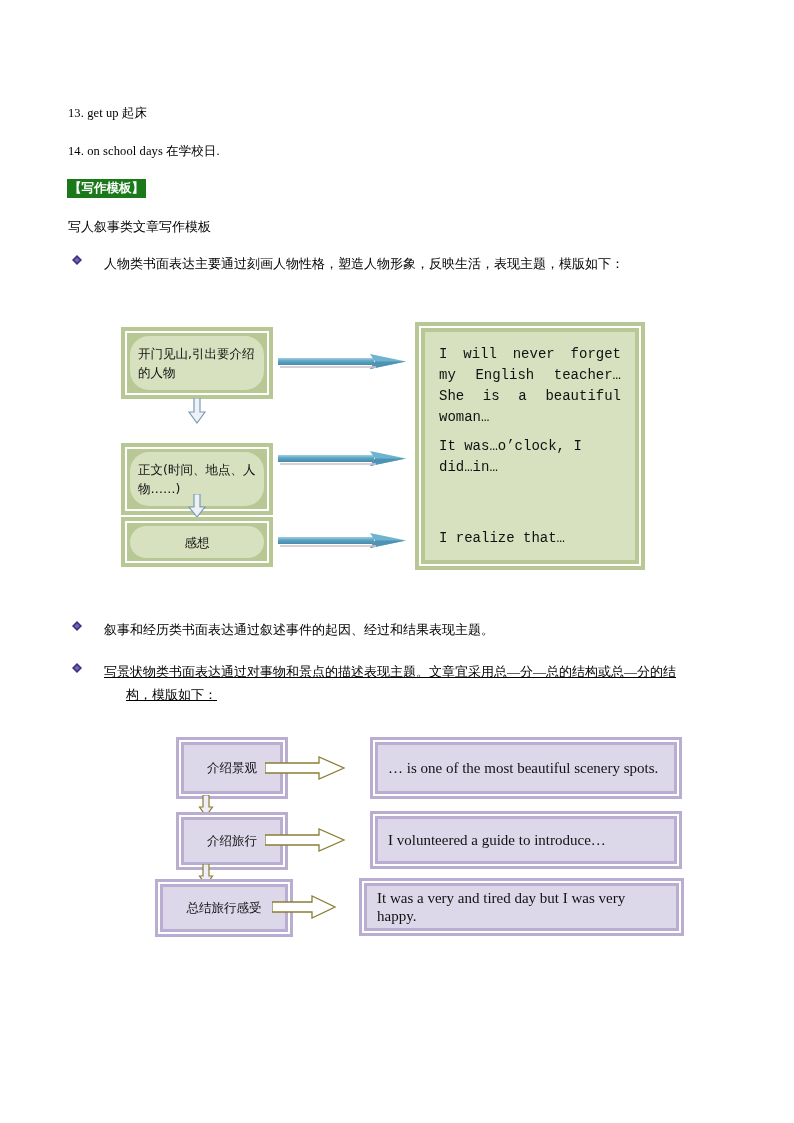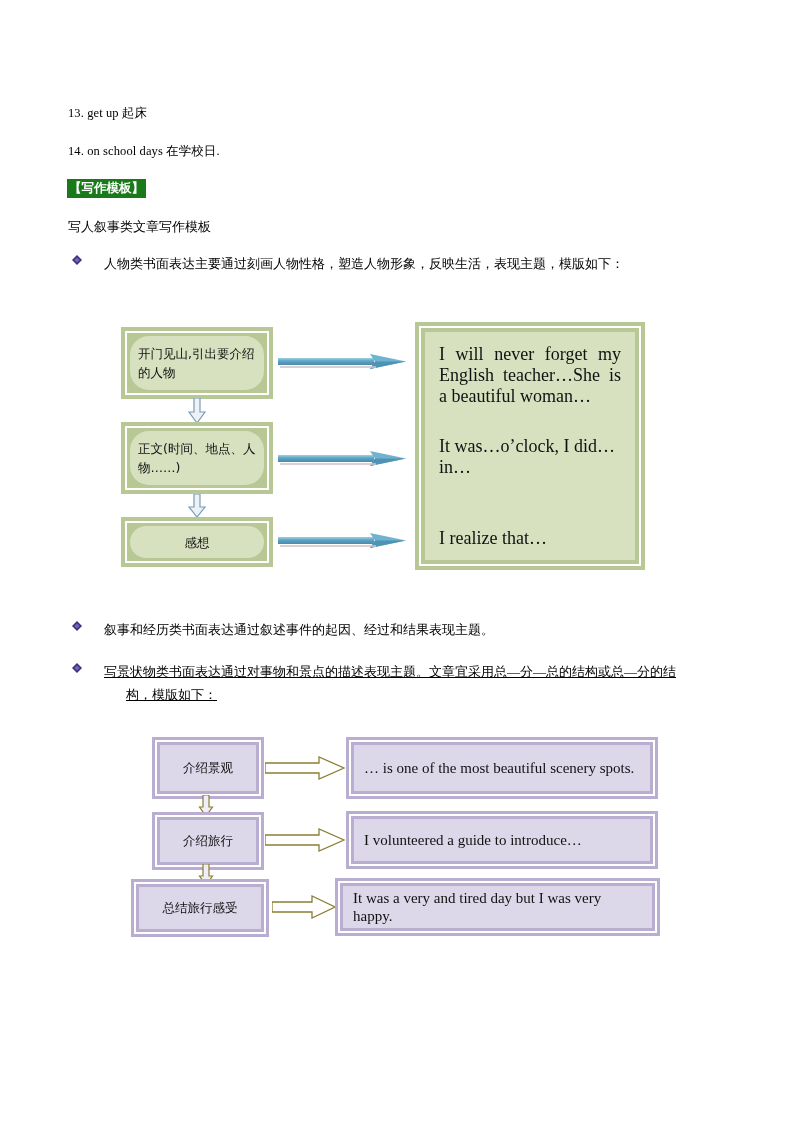--- a/index.html
+++ b/index.html
@@ -109,21 +109,21 @@
   }
   .g-box .inner.center { justify-content: center; }
   .g-label {
     font-family: "DejaVu Sans", "Liberation Sans", sans-serif;
     font-size: 12.5px;
     line-height: 19px;
     color: #111;
   }
 
   #gbox-0 { left: 121px; top: 327px; width: 152px; height: 72px; }
-  #gbox-1 { left: 121px; top: 422px; width: 152px; height: 72px; }
+  #gbox-1 { left: 121px; top: 443px; width: 152px; height: 72px; }
   #gbox-2 { left: 121px; top: 517px; width: 152px; height: 50px; }
 
   #gpanel {
     position: absolute;
     left: 415px; top: 322px; width: 230px; height: 248px;
     background: #b7c894;
     padding: 4px;
     pointer-events: auto;
   }
   #gpanel .ring {
@@ -133,22 +133,22 @@
   }
   #gpanel .inner {
     background: #d7e0bf;
     height: 100%;
     position: relative;
     padding: 10px 14px;
   }
   .g-par {
     position: absolute;
     left: 14px; right: 14px;
-    font-family: Liberation Serif, serif;
-    font-size: 18px;
+    font-family: Liberation Mono, monospace;
+    font-size: 14px;
     line-height: 21px;
     color: #111;
   }
   #gpar-0 { top: 12px; text-align: justify; text-align-last: left; }
   #gpar-1 { top: 104px; }
   #gpar-2 { top: 196px; }
 
   .g-arrow {
     position: absolute;
     pointer-events: auto;
@@ -169,20 +169,21 @@
     position: absolute;
     left: 0; top: 0;
     width: 794px; height: 1123px;
     pointer-events: none;
   }
   .p-box {
     position: absolute;
     background: #b9aed2;
     padding: 3px;
     pointer-events: auto;
+    margin-left: 24px;
   }
   .p-box .ring {
     border: 2px solid #ffffff;
     height: 100%;
     padding: 3px;
   }
   .p-box .inner {
     background: #ddd7ea;
     height: 100%;
     display: flex;

